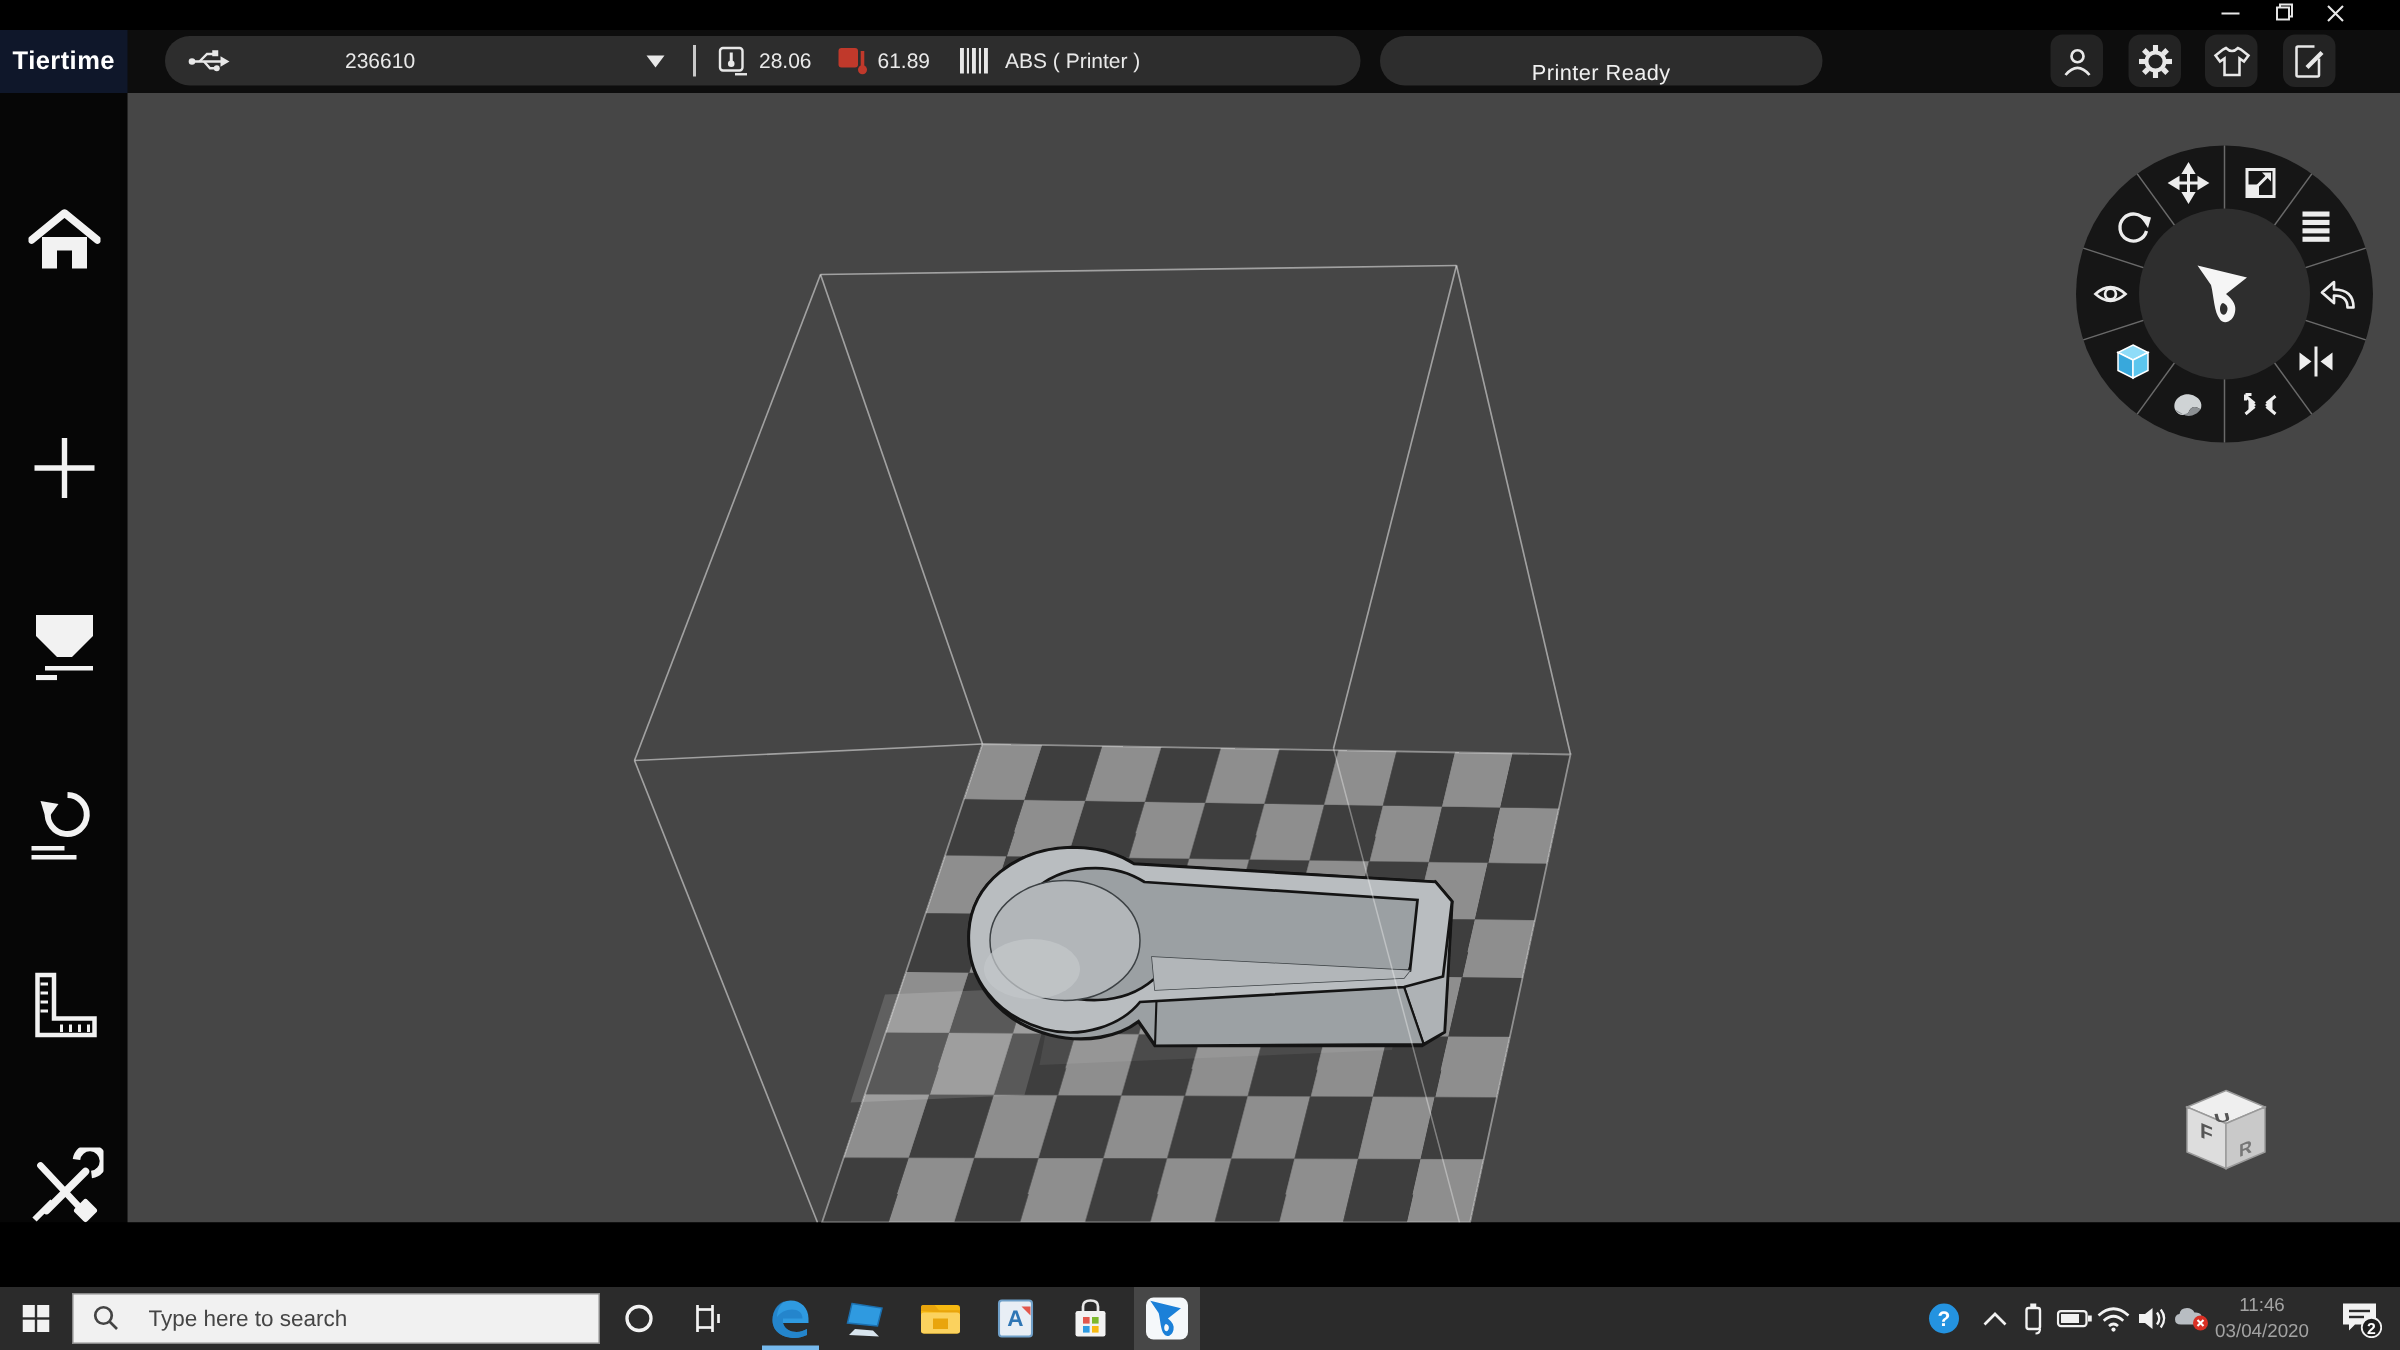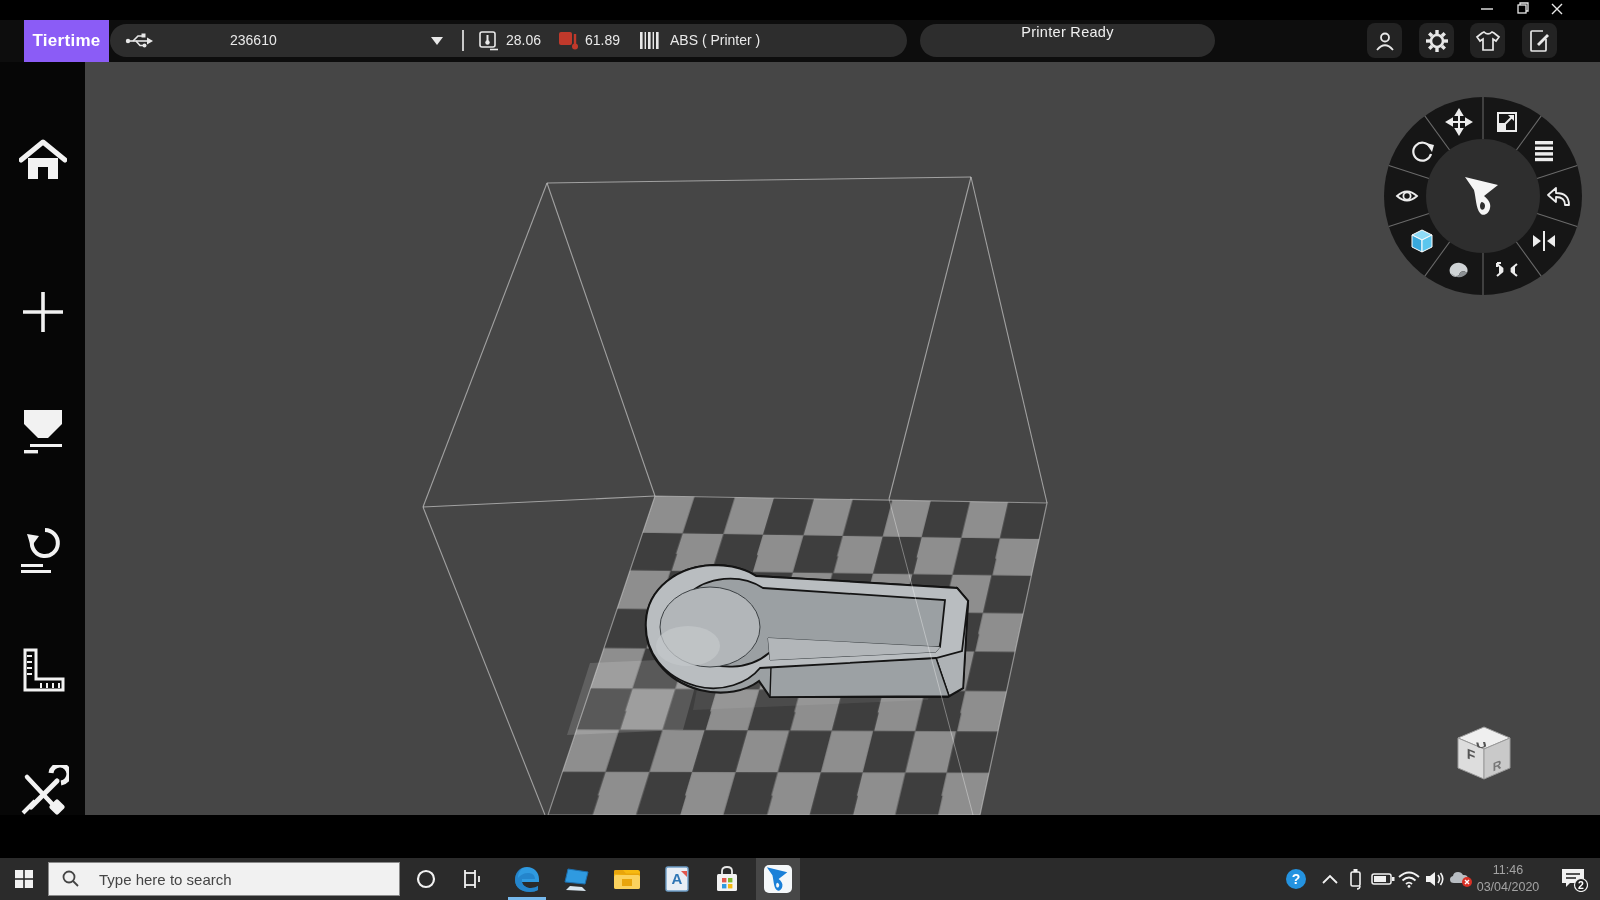--- a/index.html
+++ b/index.html
@@ -6,25 +6,25 @@
   html,body { width:1600px; height:900px; overflow:hidden; background:#000; }
   body { font-family:"Liberation Sans", sans-serif; }
   .abs { position:absolute; }
   #screen { position:relative; width:1600px; height:900px; background:#000; }
 
   
   #titlebar { left:0; top:0; width:1600px; height:20px; background:#000; }
 
   
   #toolbar { left:0; top:20px; width:1600px; height:42px; background:#0d0d0d; }
-  #brandbox { left:0; top:0; width:85px; height:42px; background:#8b5cf6; color:#fff;
-    display:flex; align-items:center; justify-content:center; font-size:17px; font-weight:bold; letter-spacing:.3px;margin-left:24px;}
+  #brandbox { left:0; top:0; width:85px; height:42px; background:#0f172a; color:#fff;
+    display:flex; align-items:center; justify-content:center; font-size:17px; font-weight:bold; letter-spacing:.3px;}
   #printerpill { left:110px; top:4px; width:797px; height:33px; background:#2d2d2d; border-radius:17px; color:#e9e9e9; font-size:14px; }
   #statuspill { left:920px; top:4px; width:295px; height:33px; background:#2d2d2d; border-radius:17px; color:#f0f0f0;
-    display:flex; align-items:flex-start; justify-content:center; font-size:14.5px; letter-spacing:.3px; }
+    display:flex; align-items:flex-end; justify-content:center; font-size:14.5px; letter-spacing:.3px; }
   .tooltile { top:3px; width:35px; height:35px; background:#232323; border-radius:8px; display:flex; align-items:center; justify-content:center; }
 
   
   #sidebar { left:0; top:62px; width:85px; height:753px; background:#060606; }
   .sideitem { left:0; width:85px; height:70px; display:flex; align-items:center; justify-content:center; }
 
   
   #viewport { left:85px; top:62px; width:1515px; height:753px; background:#464646; overflow:hidden; }
   #checker { left:570px; top:434px; width:392px; height:319px;
     background:repeating-conic-gradient(#3e3e3e 0% 25%, #8e8e8e 25% 50%) 0 0 / 78.4px 79.75px;

